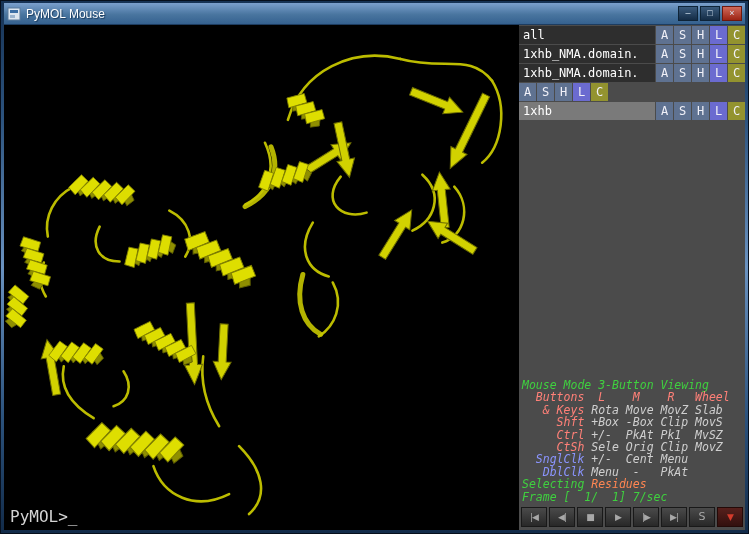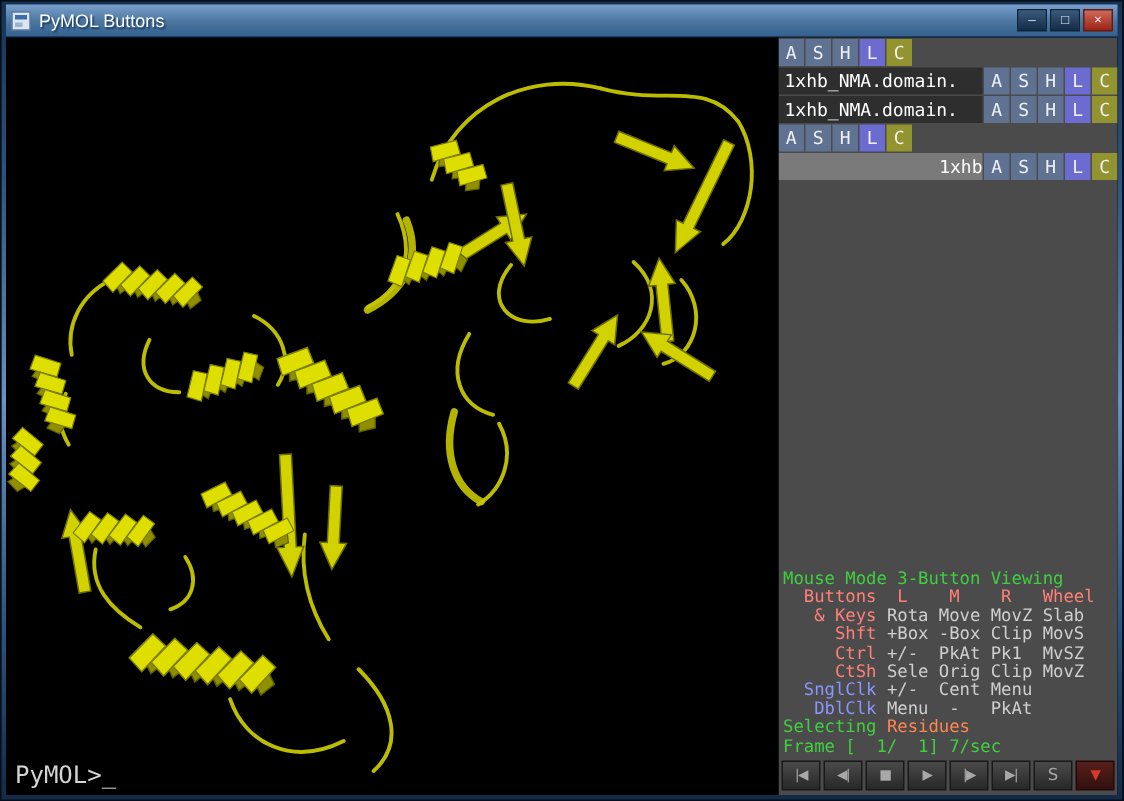--- a/index.html
+++ b/index.html
@@ -35,30 +35,30 @@
   .sidebar{
     width:226px;background:#4b4b4b;display:flex;flex-direction:column;
     font-family:"DejaVu Sans Mono",monospace;
   }
   .object-list{display:flex;flex-direction:column;gap:1px;padding-top:1px;}
   .obj-row{display:flex;gap:1px;height:18px;}
   .obj-name{
     flex:1;background:#2e2e2e;color:#fff;font-size:12px;line-height:18px;
     padding-left:4px;white-space:nowrap;overflow:hidden;cursor:default;
   }
-  .obj-row.selected .obj-name{background:#7a7a7a;text-align:right;}
+  .obj-row.selected .obj-name{background:#7a7a7a;}
   .ashlc{
     width:17px;text-align:center;font-size:12px;line-height:18px;color:#f0f0f8;cursor:default;
   }
   .btn-A,.btn-S,.btn-H{background:#5f7291;}
   .btn-L{background:#6b6bd0;}
   .btn-C{background:#93932f;}
   .spacer{flex:1;}
   .mouse-panel{
-    padding:1px 0 2px 3px;font-size:11.5px;line-height:12.4px;white-space:pre;
+    padding:1px 0 2px 3px;font-size:11.5px;line-height:12.4px;white-space:pre;font-style:italic;
   }
   .c-green{color:#3fd03f;}
   .c-salmon{color:#ff8078;}
   .c-gray{color:#cfcfcf;}
   .c-blue{color:#8b95ff;}
   .c-orange{color:#ff8652;margin-top:24px;}
   .playback{display:flex;gap:2px;padding:2px 2px 3px;height:25px;}
   .pb-btn{
     flex:1;background:linear-gradient(#4a4a4a,#282828);border:1px solid #191919;
     color:#a8a8a8;font-size:9px;line-height:18px;text-align:center;
@@ -76,21 +76,21 @@
 </head>
 <body>
 
 <div class="window">
   <div class="titlebar">
     <svg width="14" height="14">
       <rect x="1" y="1" width="12" height="12" fill="#dce6f0" stroke="#5a7a9c"></rect>
       <rect x="3" y="3" width="8" height="3" fill="#3a6ea5"></rect>
       <rect x="3" y="8" width="5" height="3" fill="#9ab4cf"></rect>
     </svg>
-    <span class="title-text">PyMOL Buttons</span>
+    <span class="title-text">PyMOL Mouse</span>
     <div class="win-btns">
       <div class="win-btn">–</div>
       <div class="win-btn">□</div>
       <div class="win-btn close">×</div>
     </div>
   </div>
 
   <div class="client">
 
     <div class="viewport">
@@ -179,20 +179,21 @@
           <use href="#hx3" transform="translate(26,262) rotate(96)"></use>
         </g>
       </svg>
 
       <div class="prompt"><span>PyMOL&gt;</span><span>_</span></div>
     </div>
 
     <div class="sidebar">
       <div class="object-list" id="object-list">
           <div class="obj-row">
+            <div class="obj-name">all</div>
             <div class="ashlc btn-A">A</div>
             <div class="ashlc btn-S">S</div>
             <div class="ashlc btn-H">H</div>
             <div class="ashlc btn-L">L</div>
             <div class="ashlc btn-C">C</div>
           </div>
           <div class="obj-row">
             <div class="obj-name">1xhb_NMA.domain.</div>
             <div class="ashlc btn-A">A</div>
             <div class="ashlc btn-S">S</div>

